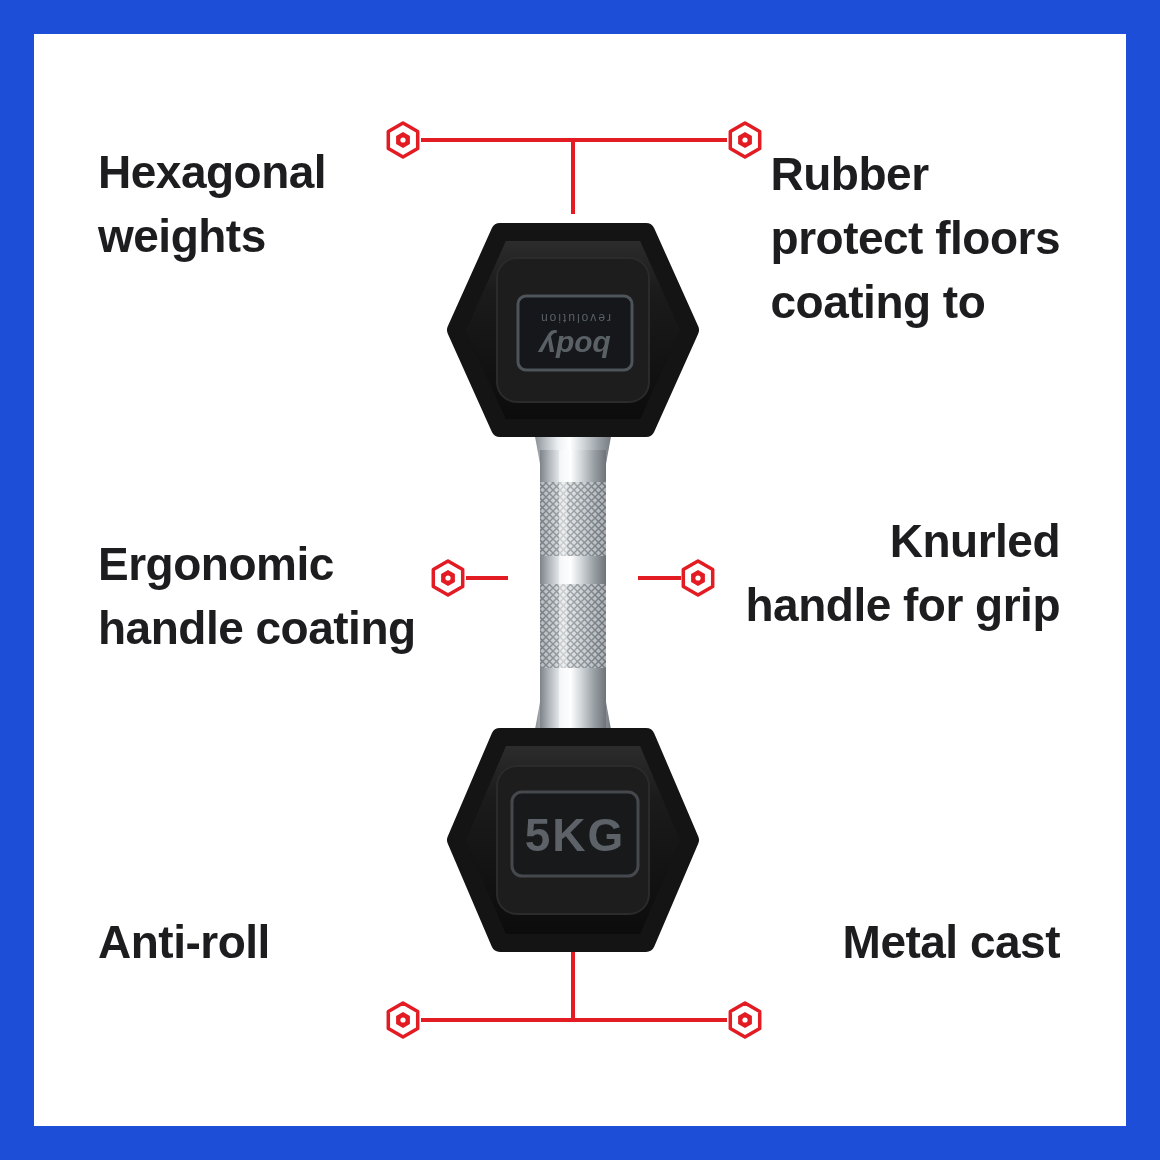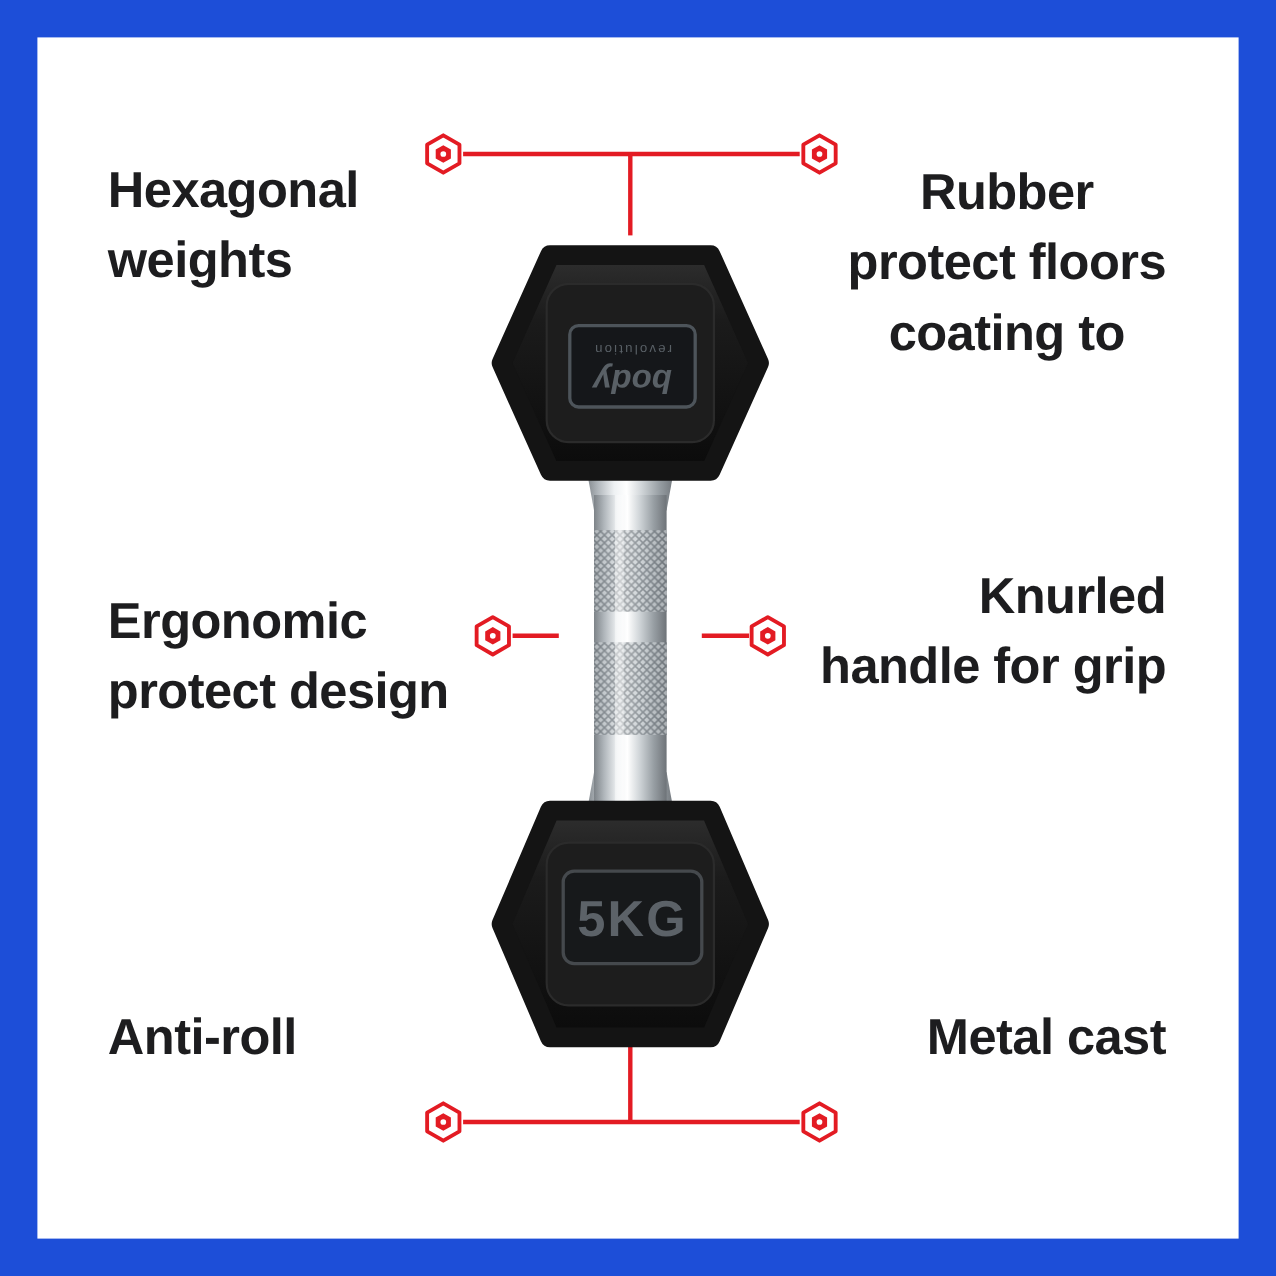--- a/index.html
+++ b/index.html
@@ -22,21 +22,21 @@
   .callout{
     position:absolute;
     font-weight:bold;
     font-size:46px;
     line-height:64px;
     color:#1d1d1f;
     letter-spacing:-0.5px;
   }
   .callout .ln{display:block;white-space:nowrap;}
   .tl{left:64px;top:106px;text-align:left;}
-  .tr{right:66px;top:108px;text-align:center;}
+  .tr{right:66px;top:108px;text-align:left;}
   .ml{left:64px;top:498px;text-align:left;}
   .mr{right:66px;top:475px;text-align:right;}
   .bl{left:64px;top:876px;text-align:left;}
   .br{right:66px;top:876px;text-align:right;}
 </style>
 </head>
 <body>
 
 <div class="stage">
   <div class="card">
@@ -47,21 +47,21 @@
     </div>
 
     <div class="callout tr">
       <span class="ln">Rubber</span>
       <span class="ln">protect floors</span>
       <span class="ln">coating to</span>
     </div>
 
     <div class="callout ml">
       <span class="ln">Ergonomic</span>
-      <span class="ln">protect design</span>
+      <span class="ln">handle coating</span>
     </div>
 
     <div class="callout mr">
       <span class="ln">Knurled</span>
       <span class="ln">handle for grip</span>
     </div>
 
     <div class="callout bl">
       <span class="ln">Anti-roll</span>
     </div>

